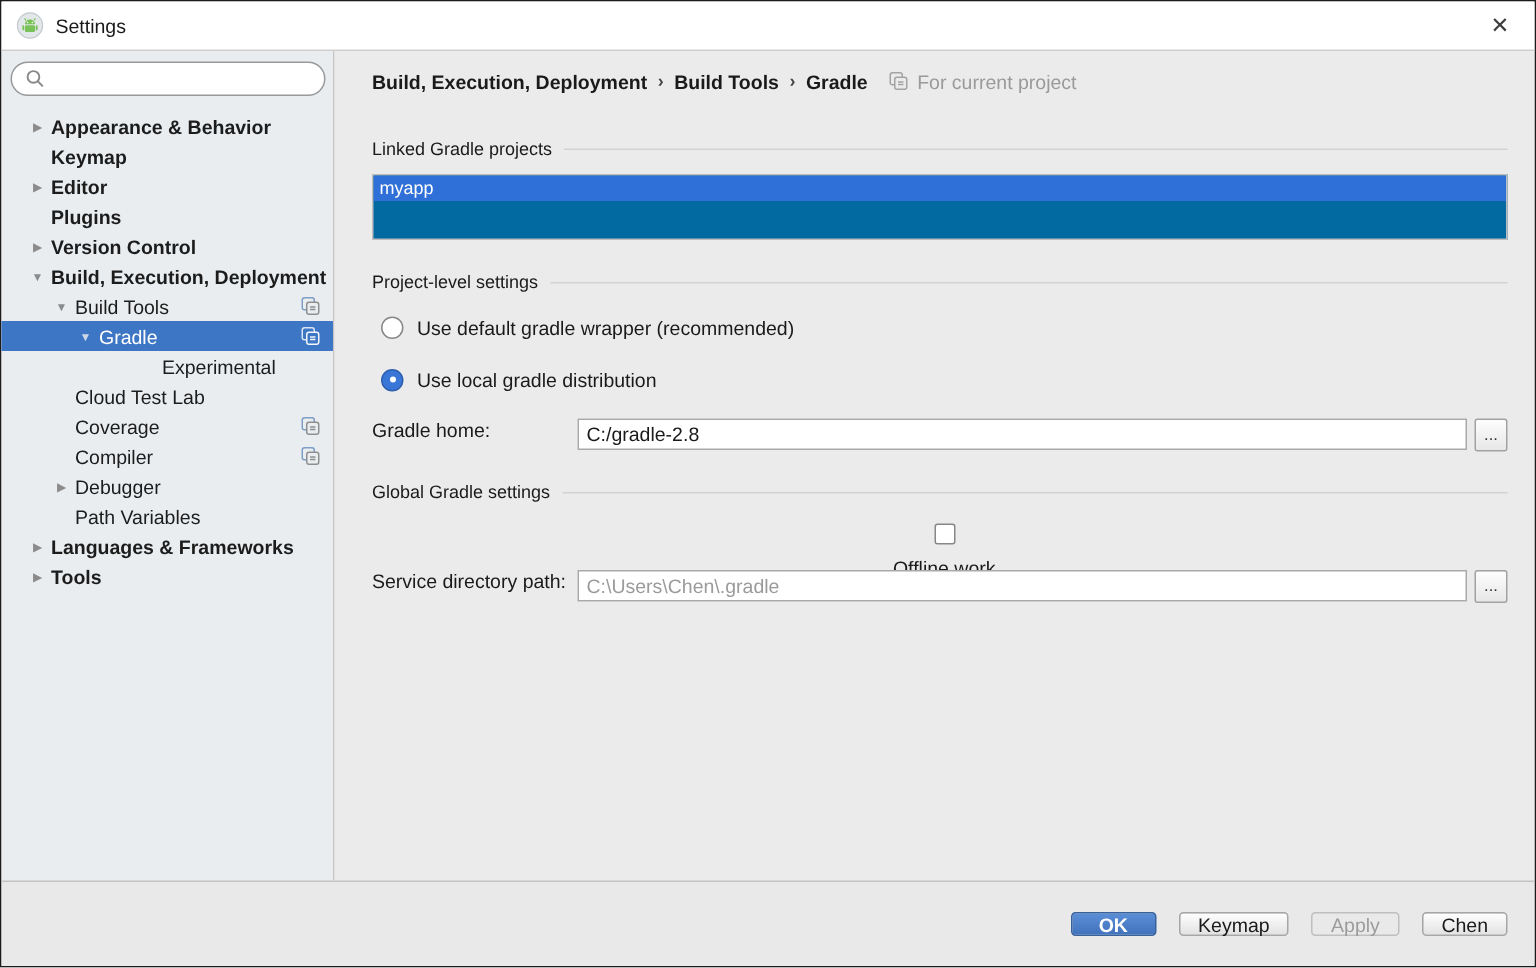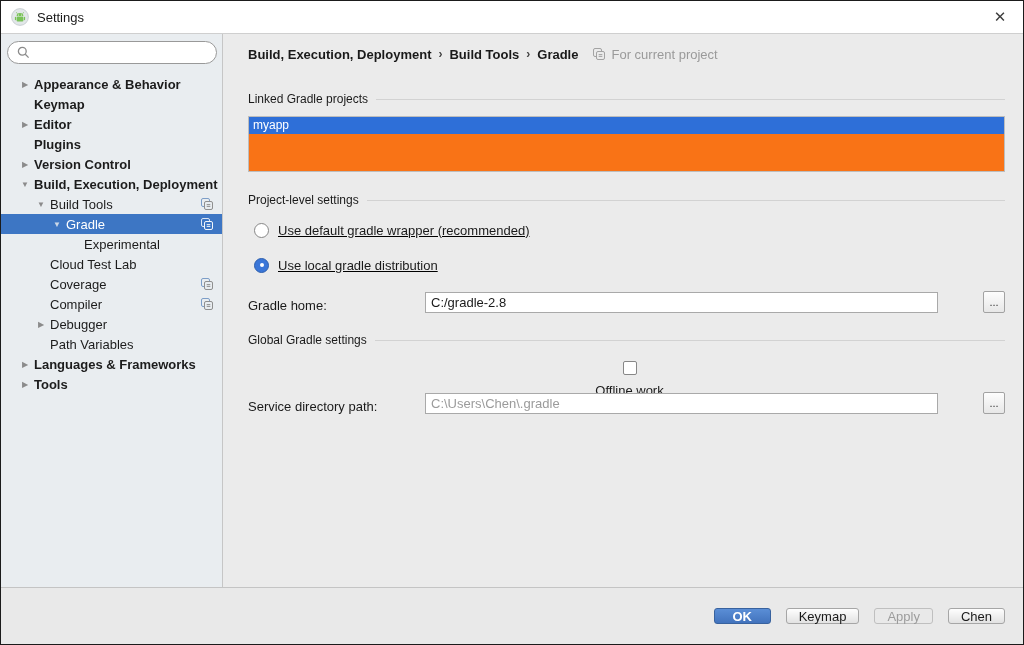--- a/index.html
+++ b/index.html
@@ -74,40 +74,40 @@
     color:#9a9a9a; font-weight:normal; margin-left:14px;
   }
   .context .ppicon { margin-right:0; }
   .context .ppicon .bk { stroke:#a3a3a3; }
   .context .ppicon .fr { fill:#ebebeb; stroke:#a3a3a3; }
   .context .ppicon .ln { stroke:#a3a3a3; }
   .section-header { display:flex; align-items:center; margin-bottom:10px; }
   .sh-label { font-size:12px; color:#1a1a1a; white-space:nowrap; }
   .section-header .line { flex:1; height:1px; background:#d2d2d2; margin-left:8px; }
   .projects-list {
-    background:#f97316; border:1px solid #bdbdbd;
-    height:56px; margin-bottom:21px; overflow:hidden;
+    background:#0369a1; border:1px solid #bdbdbd;
+    height:44px; margin-bottom:21px; overflow:hidden;
   }
   .project-row { height:17px; line-height:17px; font-size:12px; padding:0 4px; color:#1a1a1a; }
   .project-row.selected { background:#2e6fd8; color:#ffffff; }
-  .radio-group { margin-top:14px; margin-bottom:13px;text-decoration:underline; }
+  .radio-group { margin-top:14px; margin-bottom:13px; }
   .radio-row {
     display:flex; align-items:center; gap:9px;
     margin:0 0 17px 6px; height:18px; font-size:13px; color:#1a1a1a;
   }
   .radio {
     width:15px; height:15px; border-radius:50%;
     border:1px solid #878787; background:#ffffff; position:relative; flex-shrink:0;
   }
   .radio.on { background:#3a76d8; border-color:#2d5fae; }
   .radio.on::after {
     content:''; position:absolute; left:4.5px; top:4.5px;
     width:4px; height:4px; border-radius:50%; background:#ffffff;
   }
-  .field-row { display:flex; align-items:flex-end; margin-bottom:20px;gap:40px; }
+  .field-row { display:flex; align-items:flex-start; margin-bottom:20px; }
   .field-label { width:137px; flex-shrink:0; font-size:13px; color:#1a1a1a; }
   .text-input {
     flex:1; height:21px; border:1px solid #a9a9a9; background:#ffffff;
     font-size:13px; font-family:inherit; padding:0 5px; color:#1a1a1a; min-width:0;
   }
   .text-input.gray { color:#9b9b9b; }
   .browse-btn {
     width:22px; height:22px; margin-left:5px; flex-shrink:0;
     border:1px solid #a2a2a2; border-radius:2px;
     background:linear-gradient(#fdfdfd,#e7e7e7);
@@ -221,21 +221,21 @@
             <span class="spacer"></span>
             <span class="ppicon">
               <svg width="14" height="14" viewBox="0 0 14 14">
                 <rect class="bk" x="1.5" y="1.5" width="8" height="8" rx="1.5"></rect>
                 <rect class="fr" x="4.5" y="4.5" width="8" height="8" rx="1.5"></rect>
                 <line class="ln" x1="6.7" y1="7.6" x2="10.3" y2="7.6"></line>
                 <line class="ln" x1="6.7" y1="9.4" x2="10.3" y2="9.4"></line>
               </svg>
             </span>
           </div>
-          <div class="tree-row" style="padding-left: 65px;">
+          <div class="tree-row" style="padding-left: 89px;">
             <span class="arrow"></span>
             <span>Experimental</span>
           </div>
           <div class="tree-row" style="padding-left: 31px;">
             <span class="arrow"></span>
             <span>Cloud Test Lab</span>
           </div>
           <div class="tree-row" style="padding-left: 31px;">
             <span class="arrow"></span>
             <span>Coverage</span>

